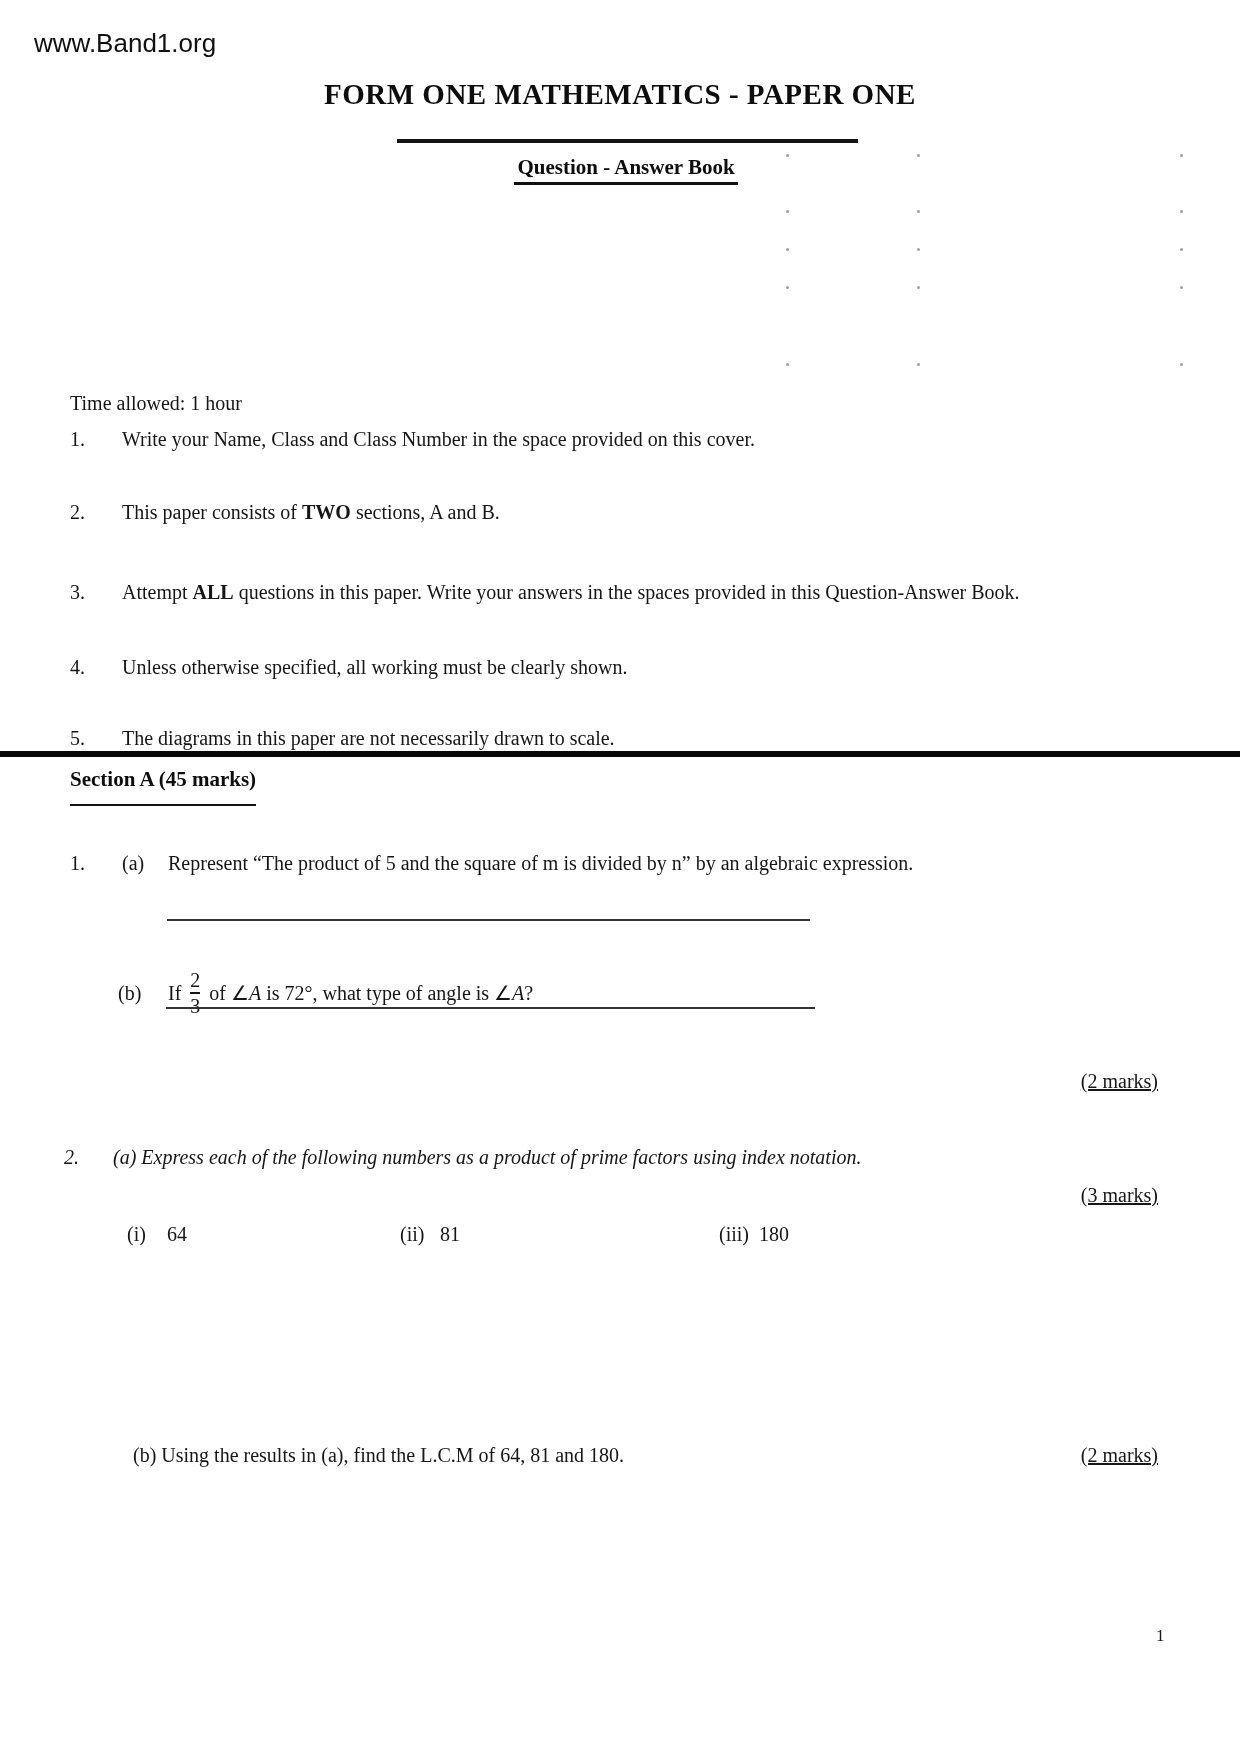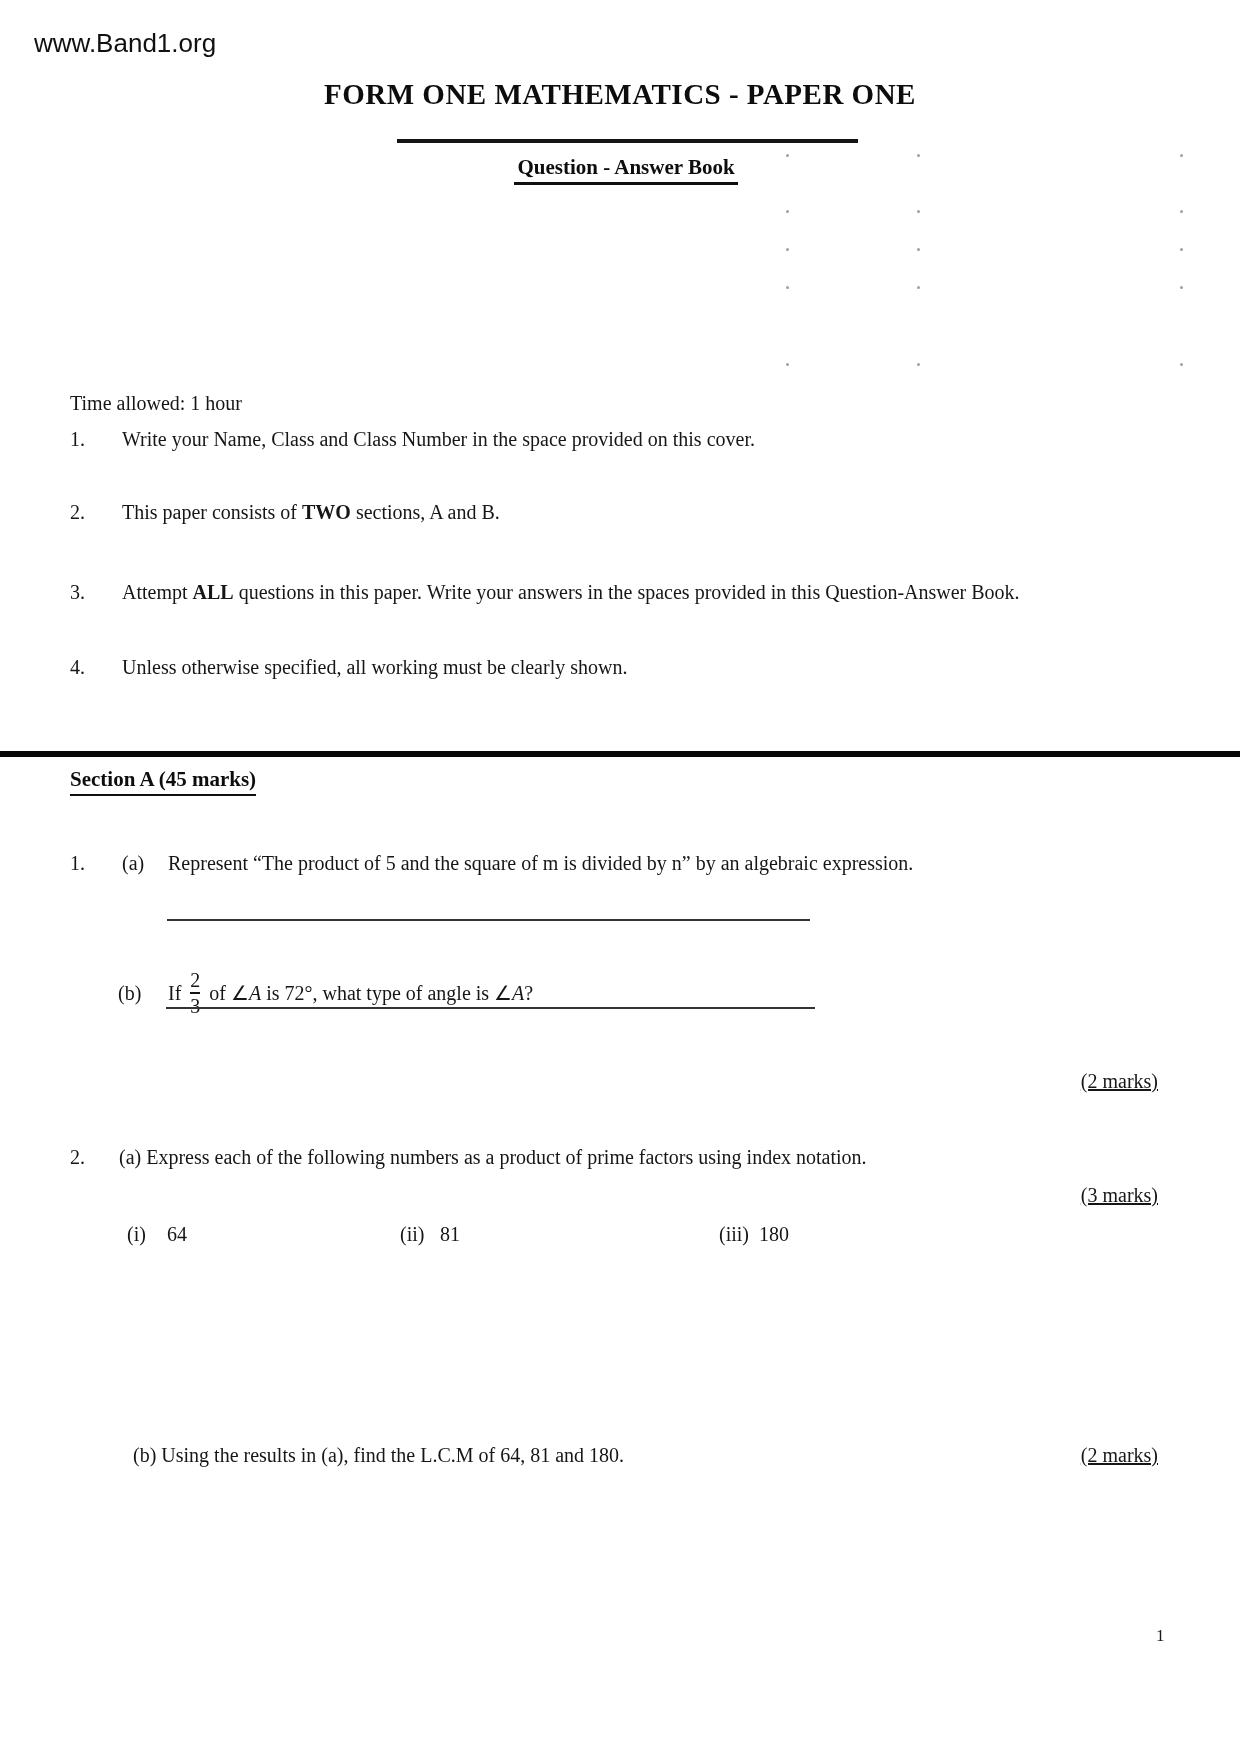--- a/index.html
+++ b/index.html
@@ -89,21 +89,21 @@
     height: 6px;
     background: #070707;
   }
   .section-heading-wrap { position: absolute; left: 70px; top: 767px; }
   .section-heading {
     display: inline-block;
     font-size: 21px;
     font-weight: bold;
     color: #0d0d0d;
     border-bottom: 2px solid #101010;
-    padding-bottom: 2px;
+    padding-bottom: 12px;
   }
   .q1a-row { position: absolute; left: 70px; right: 35px; top: 805px; white-space: nowrap; }
   .q-num { display: inline-block; width: 52px; }
   .q1a-label { display: inline-block; width: 46px; }
   .answer-line { position: absolute; height: 2px; background: #333333; }
   .line1 { left: 167px; top: 919px; width: 643px; }
   .line2 { left: 166px; top: 1007px; width: 649px; }
   .q1b-row {
     position: absolute;
     left: 118px;
@@ -120,21 +120,21 @@
     text-align: center;
     margin-right: 9px;
     vertical-align: middle;
   }
   .frac .num, .frac .den { display: block; font-size: 20px; line-height: 22px; }
   .frac .bar { display: block; height: 2px; background: #141414; margin: 1px 0; }
   .marks { position: absolute; right: 82px; text-align: right; text-decoration: underline; }
   .m-q1b { top: 1023px; }
   .m-q2a { top: 1137px; }
   .m-q2b { top: 1397px; }
-  .q2a-row { position: absolute; left: 70px; right: 35px; top: 1099px; white-space: nowrap; }
+  .q2a-row { position: absolute; left: 64px; right: 35px; top: 1099px; white-space: nowrap; font-style: italic; }
   .q2a-num { display: inline-block; width: 49px; }
   .parts-row { position: absolute; left: 0; top: 1176px; width: 100%; }
   .part { position: absolute; white-space: nowrap; }
   .p0 { left: 127px; }
   .p1 { left: 400px; }
   .p2 { left: 719px; }
   .plabel { display: inline-block; min-width: 40px; }
   .q2b-row { position: absolute; left: 133px; top: 1397px; white-space: nowrap; }
   .page-number {
     position: absolute;
@@ -183,20 +183,23 @@
   </div>
   <div class="instr-row body-text i2">
     <span class="instr-num">2.</span><span><span>This paper consists of </span><b>TWO</b><span> sections, A and B.</span></span>
   </div>
   <div class="instr-row body-text i3">
     <span class="instr-num">3.</span><span><span>Attempt </span><b>ALL</b><span> questions in this paper. Write your answers in the spaces provided in this Question-Answer Book.</span></span>
   </div>
   <div class="instr-row body-text i4">
     <span class="instr-num">4.</span><span><span>Unless otherwise specified, all working must be clearly shown.</span><b></b><span></span></span>
   </div>
+  <div class="instr-row body-text i5">
+    <span class="instr-num">5.</span><span><span>The diagrams in this paper are not necessarily drawn to scale.</span><b></b><span></span></span>
+  </div>
 
   <div class="divider"></div>
 
   <div class="section-heading-wrap">
     <span class="section-heading">Section A (45 marks)</span>
   </div>
 
   <div class="q1a-row body-text">
     <span class="q-num">1.</span><span class="q1a-label">(a)</span><span>Represent “The product of 5 and the square of m is divided by n” by an algebraic expression.</span>
   </div>

